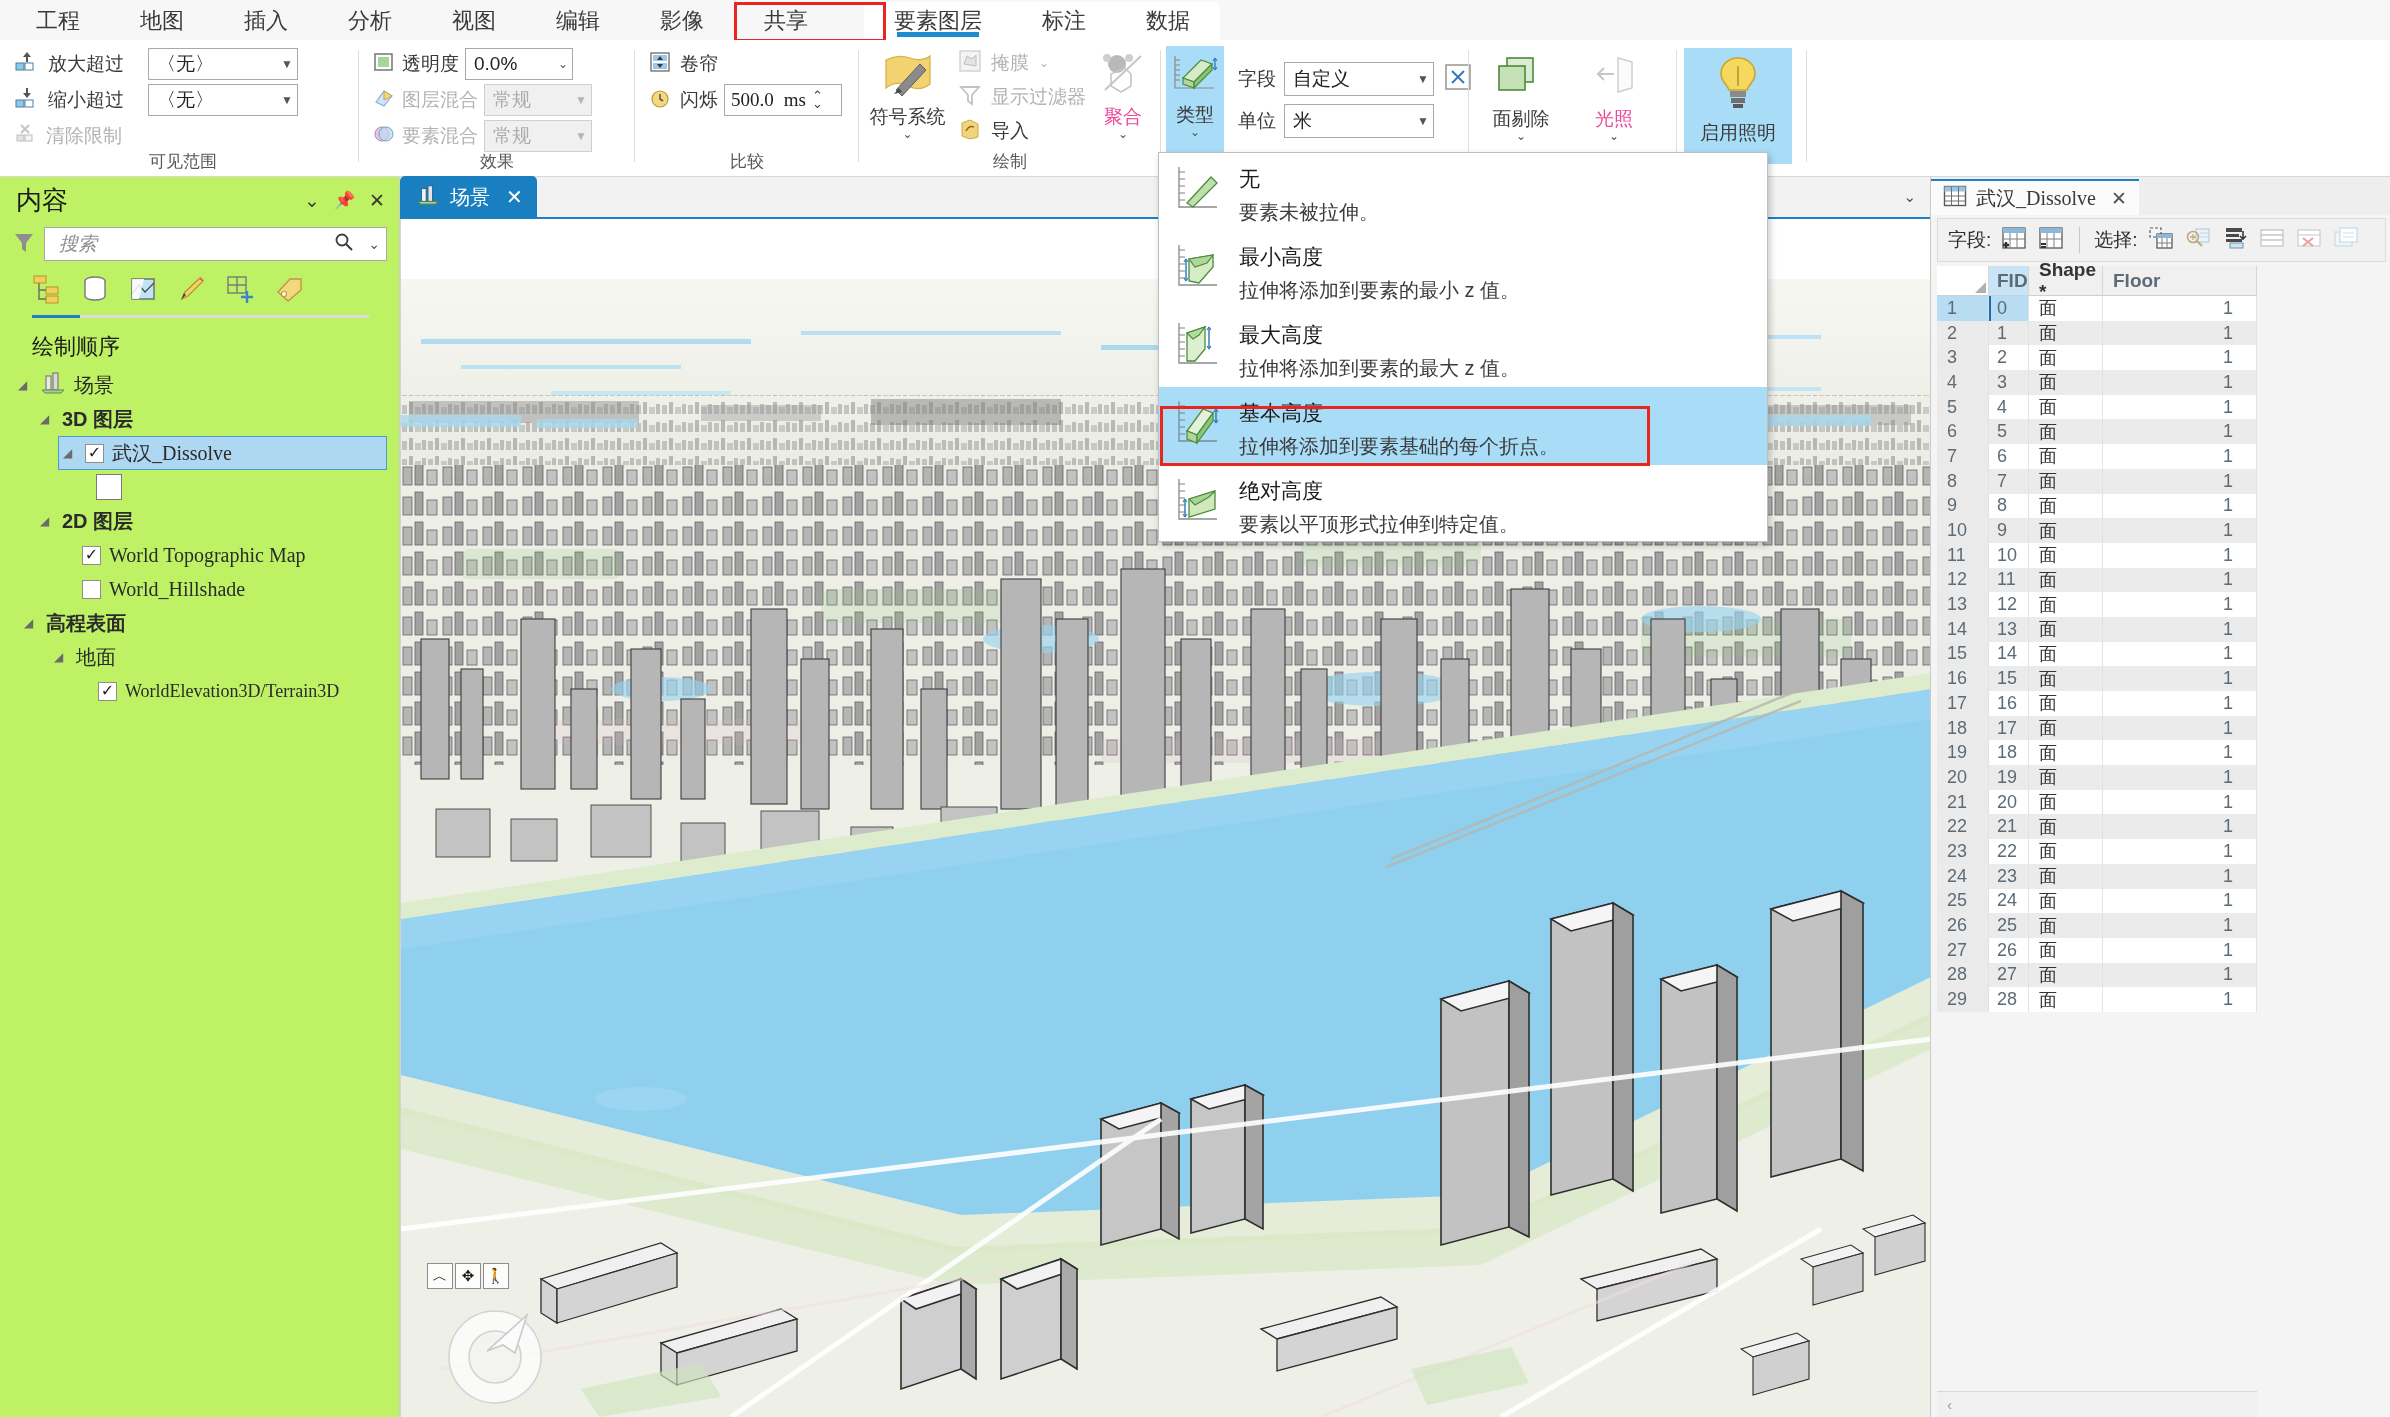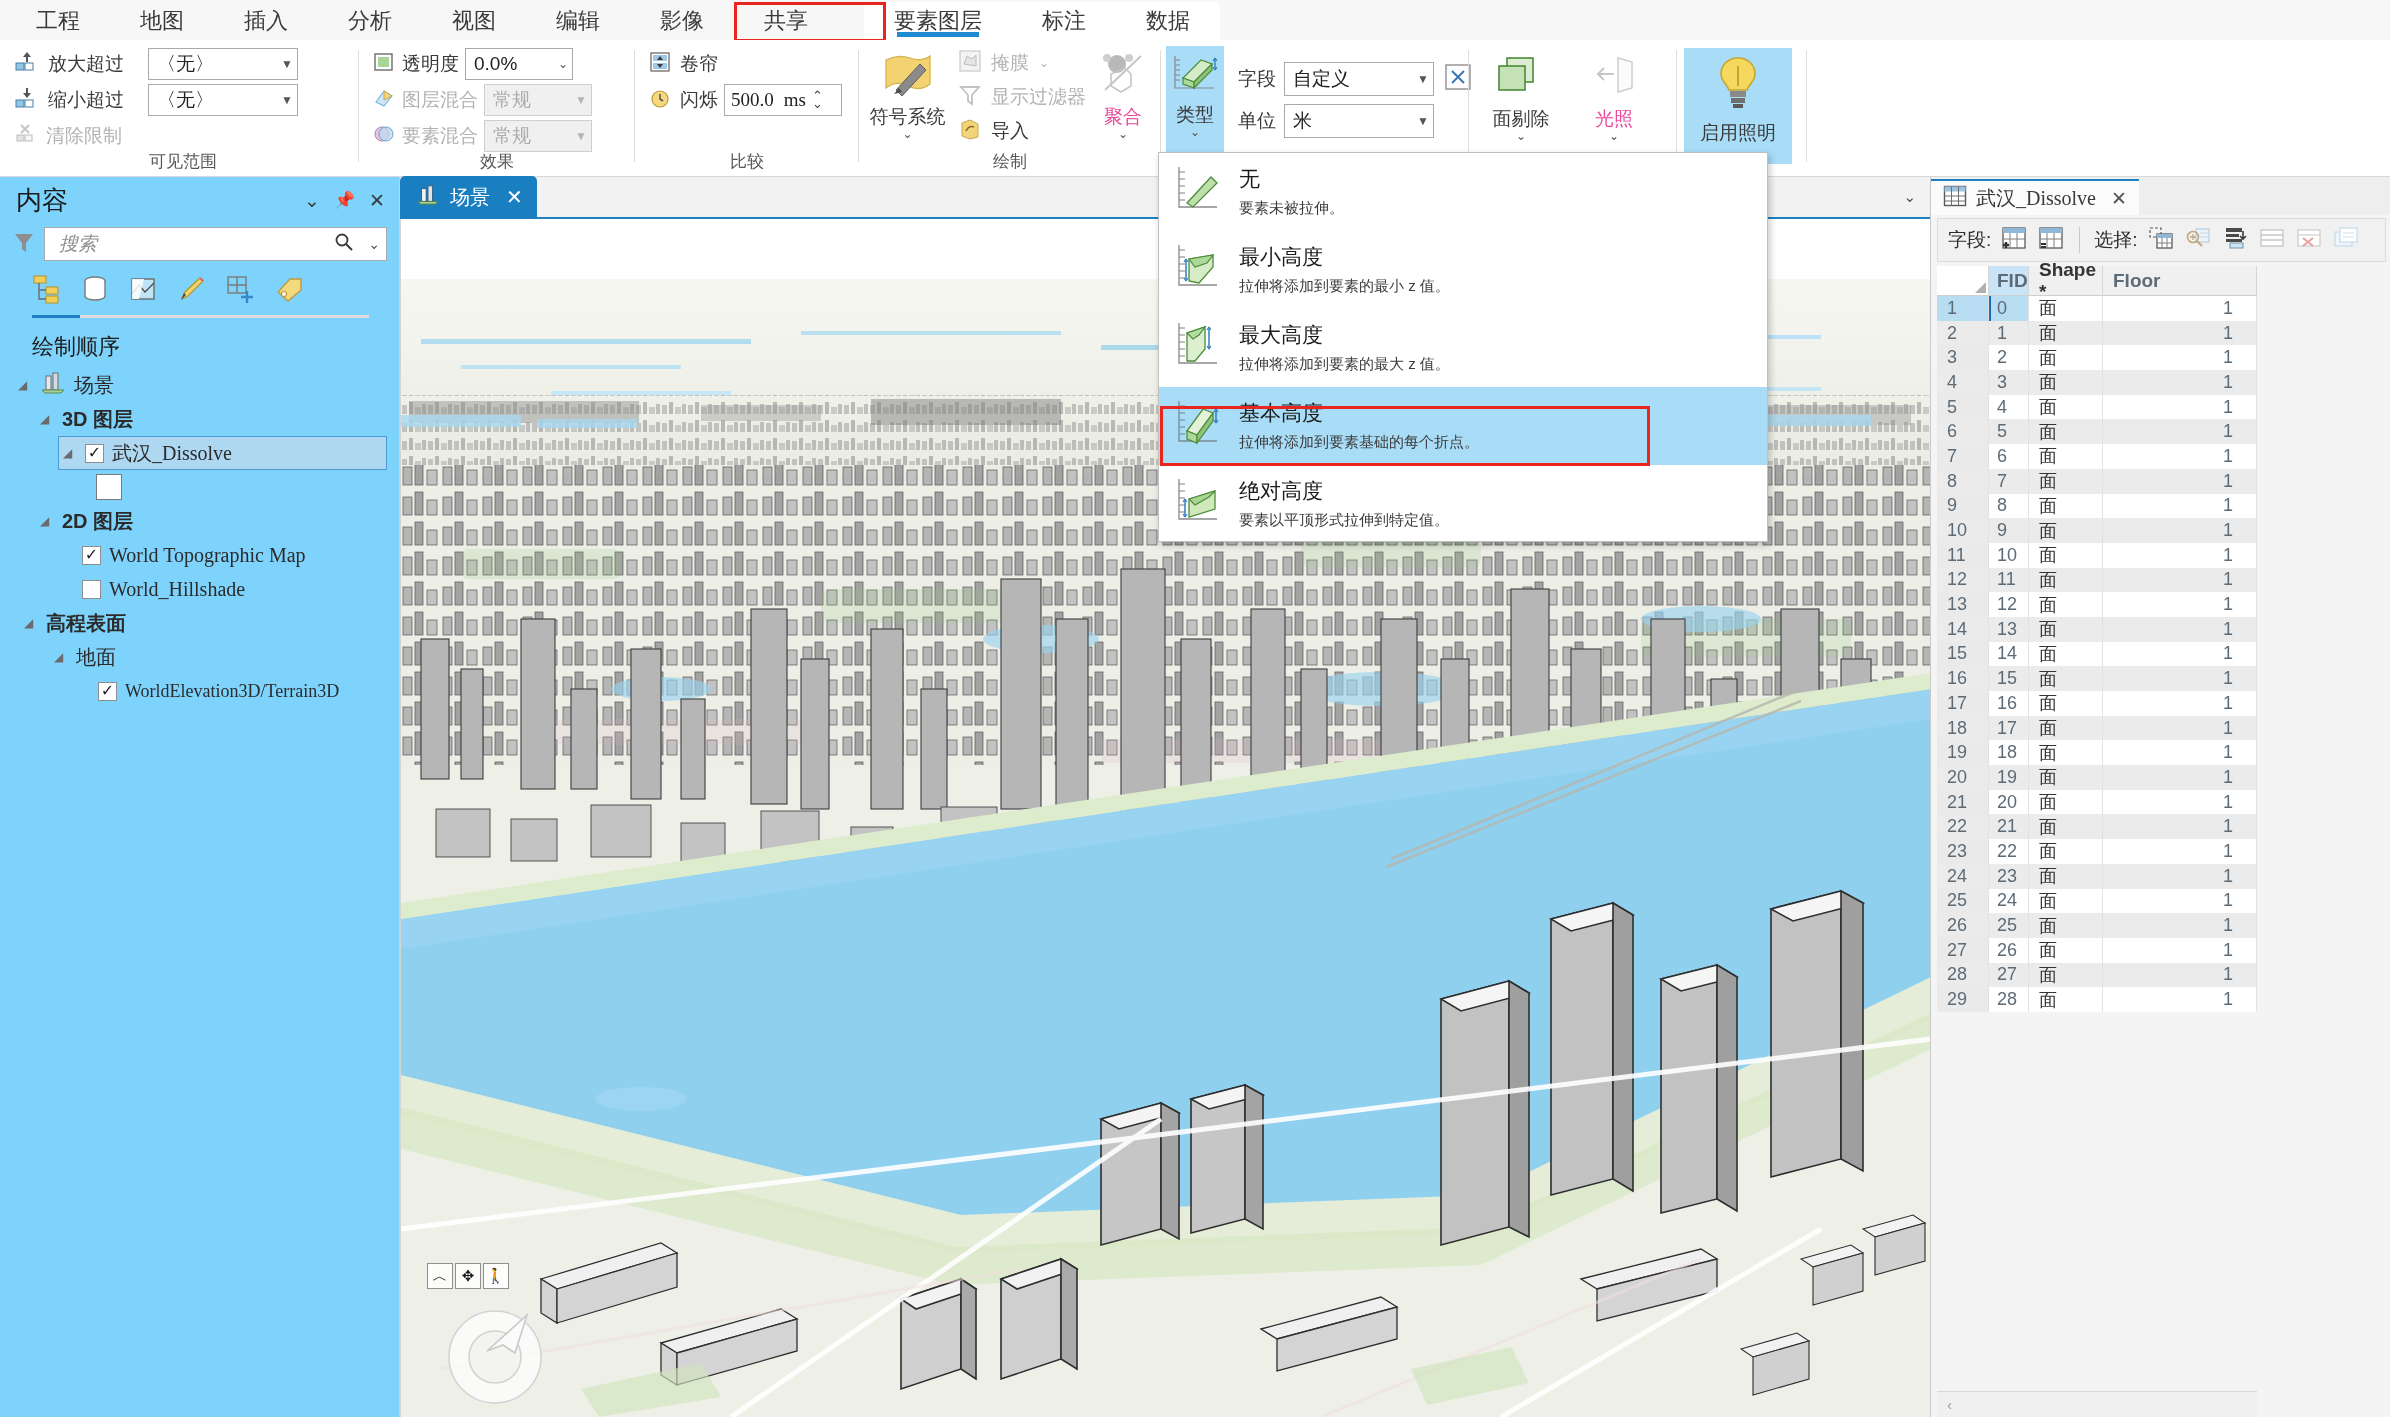--- a/index.html
+++ b/index.html
@@ -103,21 +103,21 @@
   .bigbtn .cap.dim { color: #ec4899; }
   .bigbtn .dd { font-size: 12px; color: #555; line-height: 9px; }
   .bigbtn.sel { background: #a8dcf7; }
 
   .ico { display: inline-block; }
 
   
   .contents {
     position: absolute; left: 0; top: 177px;
     width: 400px; height: 1240px;
-    background: #7dd3fc;
+    background: #bef264;
     border-right: 1px solid #cfcfcf;
   }
   .contents-head {
     display: flex; align-items: center; justify-content: space-between;
     height: 46px; padding: 0 14px 0 16px;
   }
   .contents-title { font-size: 26px; color: #1b1b1b; }
   .ctrl-btns { display: flex; align-items: center; gap: 14px; color: #3b3b3b; }
   .ctrl-btns span { font-size: 19px; cursor: default; }
   .search-row { display: flex; align-items: center; padding: 4px 12px 0 12px; gap: 8px; }
@@ -257,21 +257,21 @@
     z-index: 60;
   }
   .ditem {
     display: flex; align-items: flex-start; gap: 16px;
     padding: 10px 12px 10px 14px;
     height: 78px;
   }
   .ditem.hl { background: #a8dcf7; }
   .ditem .dtxt { display: flex; flex-direction: column; justify-content: center; padding-top: 2px; }
   .ditem .dt { font-size: 21px; color: #1b1b1b; }
-  .ditem .dd2 { font-size: 15px; color: #3c3c3c; margin-top: 6px; }
+  .ditem .dd2 { font-size: 20px; color: #3c3c3c; margin-top: 6px; }
   .dhl-box {
     position: absolute; border: 3px solid #e8251f; pointer-events: none; z-index: 61;
   }
 </style>
 </head>
 <body>
 
 <div id="app">
 
   <div class="ribbon-tabs">

